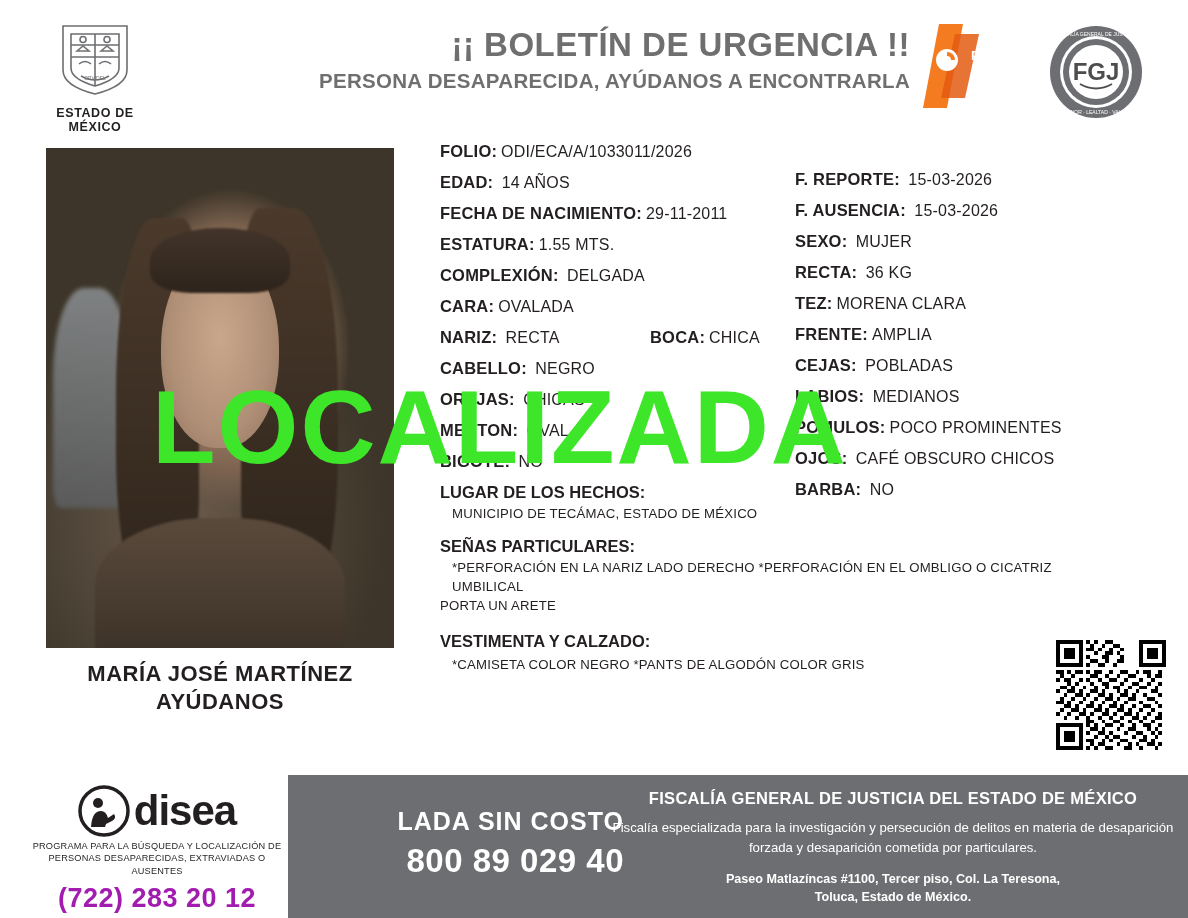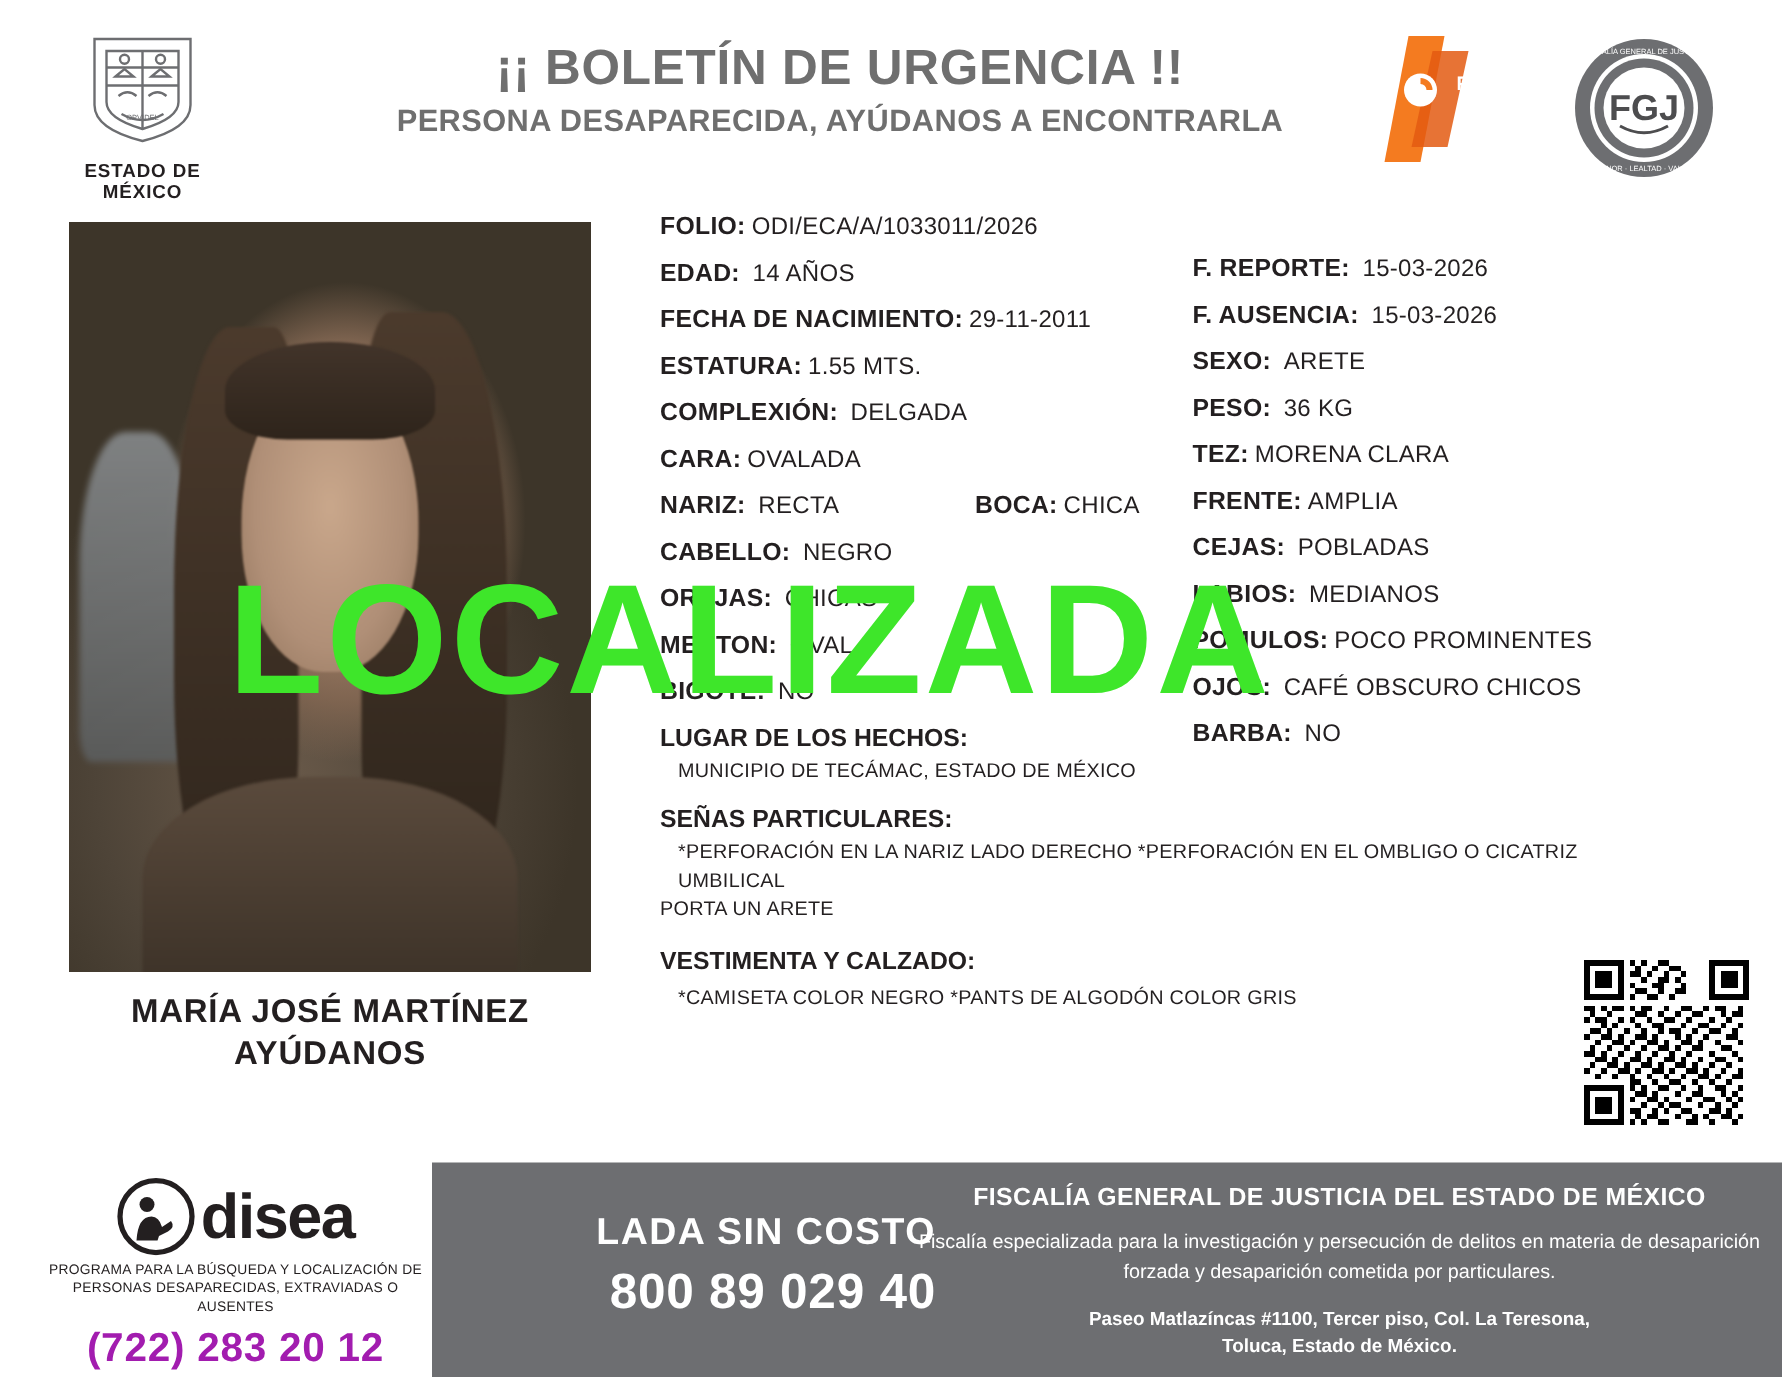--- a/index.html
+++ b/index.html
@@ -16,21 +16,21 @@
   
   .header { position:absolute; left:0; top:0; width:1188px; height:130px; }
 
   .emblem { position:absolute; left:30px; top:18px; width:130px; text-align:center; }
   .emblem .shield { width:92px; height:80px; margin:0 auto; }
   .emblem .emblem-label {
     font-size:12.5px; font-weight:bold; letter-spacing:0.6px;
     color:#231f20; margin-top:4px;
   }
 
-  .header-titles { position:absolute; left:210px; top:26px; width:700px; text-align:center; }
+  .header-titles { position:absolute; left:210px; top:26px; width:700px; text-align:right; }
   .title-main {
     font-size:33px; font-weight:bold; color:#6f6f6f; letter-spacing:0.5px;
     font-family:"Liberation Sans", sans-serif;
   }
   .title-sub {
     font-size:20.5px; font-weight:bold; color:#6f6f6f; letter-spacing:0.3px;
     margin-top:5px;
   }
 
   .alba-logo { position:absolute; left:903px; top:20px; width:132px; height:90px; }
@@ -291,25 +291,25 @@
     <span class="val">15-03-2026</span>
   </div>
 
   <div class="line">
     <span class="lbl">F. AUSENCIA:</span>
     <span class="val">15-03-2026</span>
   </div>
 
   <div class="line">
     <span class="lbl">SEXO:</span>
-    <span class="val">ARETE</span>
-  </div>
-
-  <div class="line">
-    <span class="lbl">PESO:</span>
+    <span class="val">MUJER</span>
+  </div>
+
+  <div class="line">
+    <span class="lbl">RECTA:</span>
     <span class="val">36 KG</span>
   </div>
 
   <div class="line">
     <span class="lbl">TEZ:</span><span class="val">MORENA CLARA</span>
   </div>
 
   <div class="line">
     <span class="lbl">FRENTE:</span><span class="val">AMPLIA</span>
   </div>

